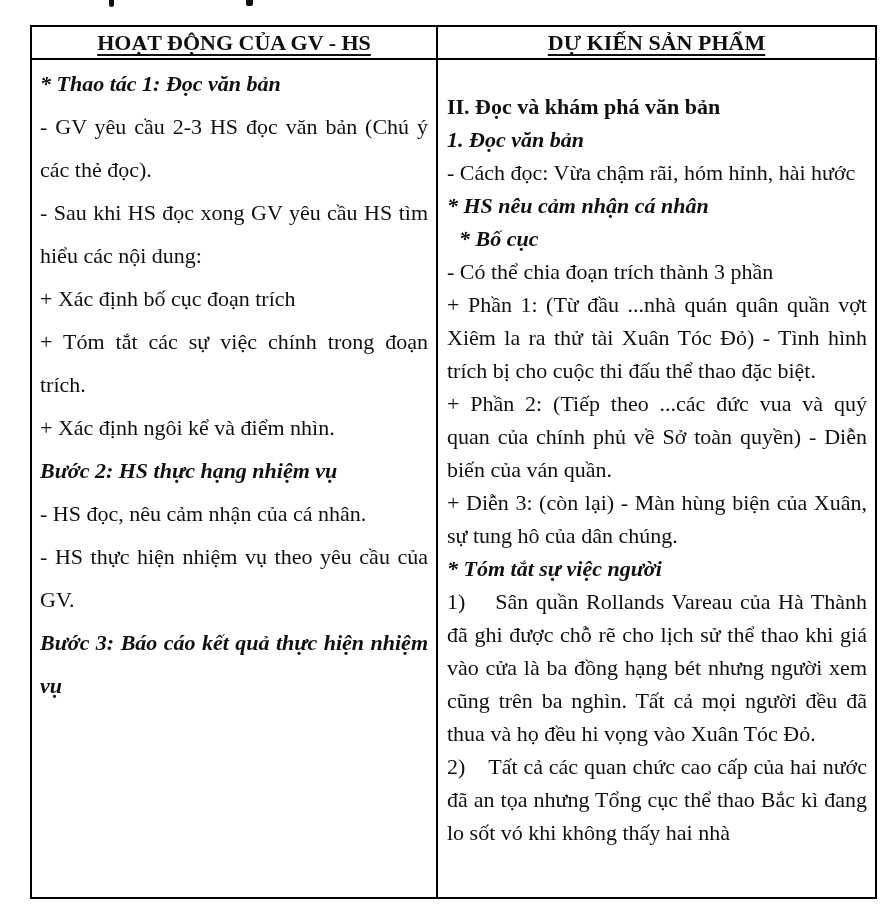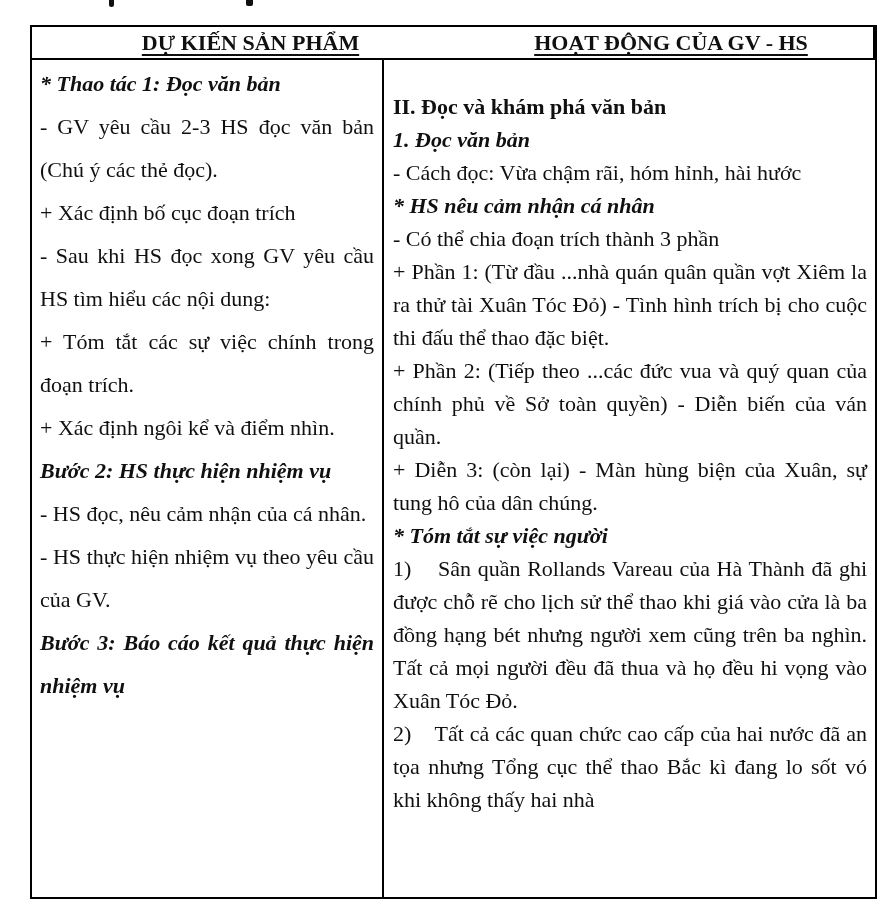--- a/index.html
+++ b/index.html
@@ -24,66 +24,67 @@
     font-size:22px;line-height:29px;padding:1px 2px 1px 2px;
     white-space:nowrap;overflow:hidden;
   }
   .header-cell.left{width:406px;border-right:2px solid #000;}
   .header-cell.right{flex:1;}
   .header-cell .hd{text-decoration:underline;text-underline-offset:4px;}
 
   .body-row{display:flex;flex:1;overflow:hidden;}
   .body-cell{box-sizing:border-box;overflow:hidden;}
   .body-cell.left{
-    width:352px;border-right:2px solid #000;
+    width:406px;border-right:2px solid #000;
     padding:2px 8px 0 8px;font-size:22px;line-height:43px;
   }
   .body-cell.right{
     flex:1;padding:2px 8px 0 9px;font-size:22px;line-height:33px;margin-top:28px;
   }
   .para{margin:0;text-align:justify;}
   .para.indent{padding-left:12px;}
   .run-b{font-weight:bold;}
   .run-i{}
   .run-bi{font-weight:bold;font-style:italic;}
 </style>
 </head>
 <body>
 
 <div class="page">
   <div class="remnant r1"></div>
   <div class="remnant r2"></div>
 
   <div class="doc-table">
     <div class="header-row">
+      <div class="header-cell left">
+        <span class="hd">HOẠT ĐỘNG CỦA GV - HS</span>
+      </div>
       <div class="header-cell right">
         <span class="hd">DỰ KIẾN SẢN PHẨM</span>
-      </div>
-      <div class="header-cell left">
-        <span class="hd">HOẠT ĐỘNG CỦA GV - HS</span>
       </div>
     </div>
     <div class="body-row">
       <div class="body-cell left">
           <p class="para"><span class="run-bi">* Thao tác 1: Đọc văn bản</span></p>
           <p class="para"><span>- GV yêu cầu 2-3 HS đọc văn bản (Chú ý các thẻ đọc).</span></p>
+          <p class="para"><span>- Sau khi HS đọc xong GV yêu cầu HS tìm hiểu các nội dung:</span></p>
           <p class="para"><span>+ Xác định bố cục đoạn trích</span></p>
-          <p class="para"><span>- Sau khi HS đọc xong GV yêu cầu HS tìm hiểu các nội dung:</span></p>
           <p class="para"><span>+ Tóm tắt các sự việc chính trong đoạn trích.</span></p>
           <p class="para"><span>+ Xác định ngôi kể và điểm nhìn.</span></p>
-          <p class="para"><span class="run-bi">Bước 2: HS thực hiện nhiệm vụ</span></p>
+          <p class="para"><span class="run-bi">Bước 2: HS thực hạng nhiệm vụ</span></p>
           <p class="para"><span>- HS đọc, nêu cảm nhận của cá nhân.</span></p>
           <p class="para"><span>- HS thực hiện nhiệm vụ theo yêu cầu của GV.</span></p>
           <p class="para"><span class="run-bi">Bước 3: Báo cáo kết quả thực hiện nhiệm vụ</span></p>
         </div>
       <div class="body-cell right">
           <p class="para"><span class="run-b">II. Đọc và khám phá văn bản</span></p>
           <p class="para"><span class="run-bi">1. Đọc văn bản</span></p>
           <p class="para"><span>- </span><span class="run-i">Cách đọc:</span><span> Vừa chậm rãi, hóm hỉnh, hài hước</span></p>
           <p class="para"><span class="run-bi">* HS nêu cảm nhận cá nhân</span></p>
+          <p class="para indent"><span class="run-bi">* Bố cục</span></p>
           <p class="para"><span>- Có thể chia đoạn trích thành 3 phần</span></p>
           <p class="para"><span>+ Phần 1: </span><span class="run-i">(Từ đầu ...nhà quán quân quần vợt Xiêm la ra thử tài Xuân Tóc Đỏ)</span><span> - Tình hình trích bị cho cuộc thi đấu thể thao đặc biệt.</span></p>
           <p class="para"><span>+ Phần 2: </span><span class="run-i">(Tiếp theo ...các đức vua và quý quan của chính phủ về Sở toàn quyền)</span><span> - Diễn biến của ván quần.</span></p>
           <p class="para"><span>+ Diễn 3: </span><span class="run-i">(còn lại)</span><span> - Màn hùng biện của Xuân, sự tung hô của dân chúng.</span></p>
           <p class="para"><span class="run-bi">* Tóm tắt sự việc người</span></p>
           <p class="para"><span>1)&nbsp;&nbsp;&nbsp; Sân quần Rollands Vareau của Hà Thành đã ghi được chỗ rẽ cho lịch sử thể thao khi giá vào cửa là ba đồng hạng bét nhưng người xem cũng trên ba nghìn. Tất cả mọi người đều đã thua và họ đều hi vọng vào Xuân Tóc Đỏ.</span></p>
           <p class="para"><span>2)&nbsp;&nbsp;&nbsp; Tất cả các quan chức cao cấp của hai nước đã an tọa nhưng Tổng cục thể thao Bắc kì đang lo sốt vó khi không thấy hai nhà</span></p>
         </div>
     </div>
   </div>

